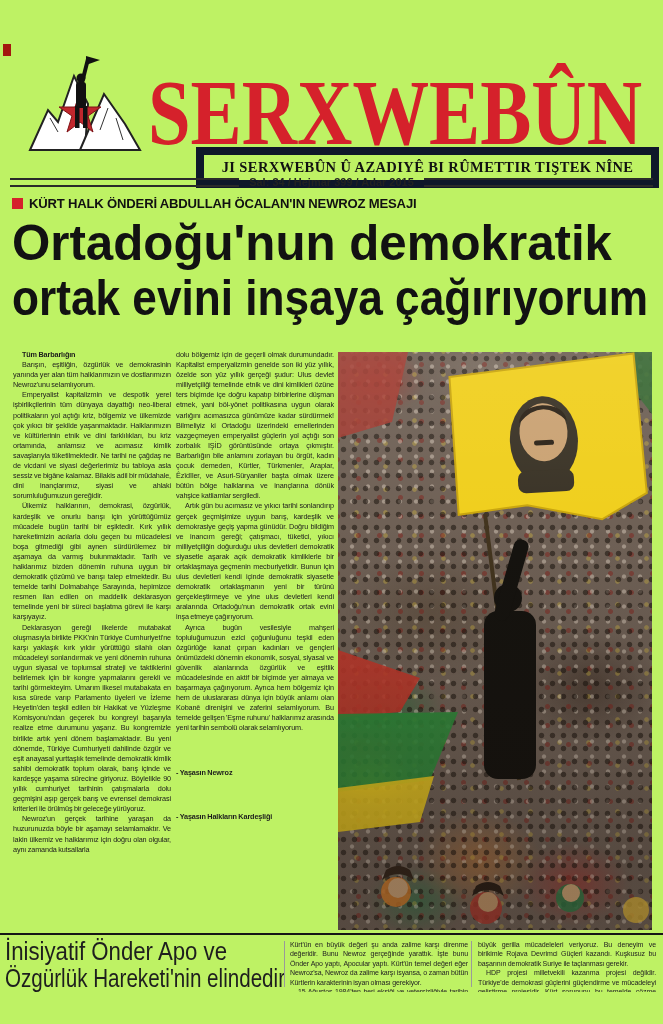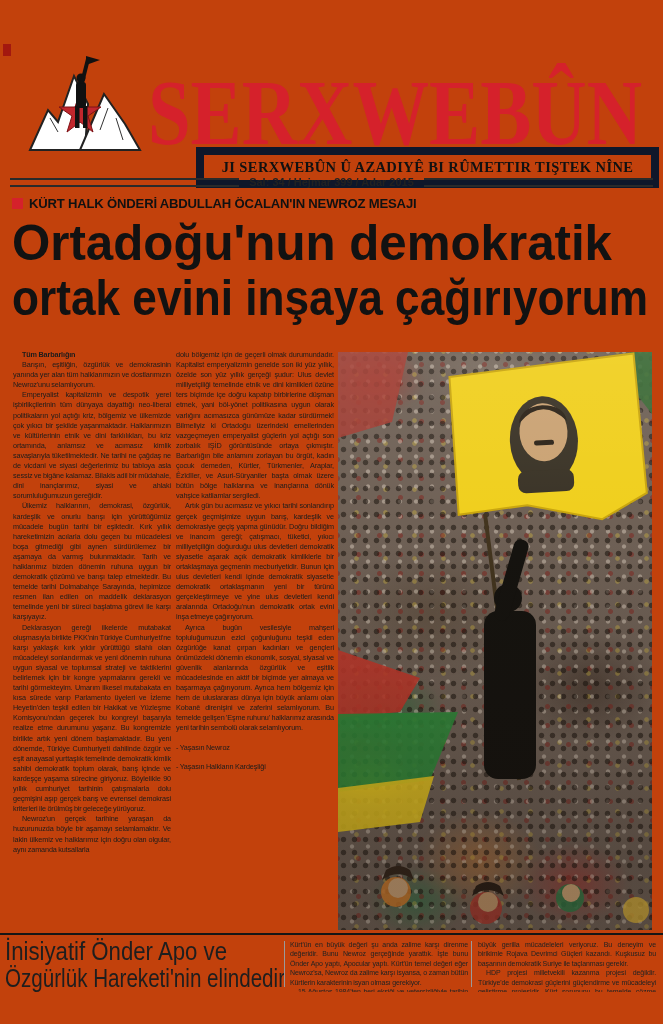--- a/index.html
+++ b/index.html
@@ -1,16 +1,16 @@
 <!DOCTYPE html>
 <html lang="tr"><head>
 <meta charset="utf-8">
 <style>
   html,body{margin:0;padding:0;background:#e8e8e8;}
-  .page{position:relative;width:663px;height:1024px;background:#c2410c;overflow:hidden;
+  .page{position:relative;width:663px;height:1024px;background:#bef264;overflow:hidden;
         font-family:"Liberation Sans",sans-serif;color:#1a1a1a;margin:0 auto;}
   
   .corner-mark{position:absolute;left:3px;top:44px;width:8px;height:12px;background:#a3180f;}
   .logo{position:absolute;left:28px;top:52px;width:120px;height:102px;}
   .masthead-svg{position:absolute;left:146px;top:56px;width:502px;height:96px;overflow:visible;}
   .masthead-svg text{font-family:"Liberation Serif",serif;font-weight:bold;}
   .tagline-box{position:absolute;left:196px;top:147px;width:447px;height:25px;border:8px solid #0f172a;
         display:flex;align-items:center;justify-content:center;}
   .tagline-box span{font-family:"Liberation Serif",serif;font-weight:bold;font-size:14.5px;
         letter-spacing:.4px;color:#111;white-space:nowrap;}
@@ -25,21 +25,21 @@
   
   .headline-svg{position:absolute;left:10px;top:214px;width:648px;height:116px;overflow:visible;}
   .headline-svg text{font-family:"Liberation Sans",sans-serif;font-weight:bold;fill:#121212;}
   
   .bodycol{position:absolute;top:350px;width:158px;height:586px;overflow:hidden;
         font-size:7.25px;line-height:10.1px;letter-spacing:-.12px;word-spacing:-.4px;
         text-align:justify;color:#1c1c1c;}
   .col1{left:13px;} .col2{left:176px;}
   .bodycol p{margin:0;text-indent:9px;}
   .bodycol p.lead{font-weight:bold;}
-  .bodycol p.sig{font-weight:normal;text-indent:0;margin-top:9px;text-align:left;}
+  .bodycol p.sig{font-weight:bold;text-indent:0;margin-top:34px;text-align:left;}
   
   .photo{position:absolute;left:338px;top:352px;width:314px;height:578px;background:#6f6156;overflow:hidden;}
   .ph-blobs{position:absolute;inset:0;filter:blur(2px);background:
     radial-gradient(70px 50px at 12% 5%,  rgba(150,60,50,.85), transparent 70%),
     radial-gradient(95px 70px at 50% 4%,  rgba(125,112,100,.9), transparent 70%),
     radial-gradient(60px 45px at 96% 4%,  rgba(60,95,55,.9), transparent 70%),
     radial-gradient(120px 90px at 30% 45%, rgba(92,76,60,.7), transparent 70%),
     radial-gradient(100px 80px at 80% 58%, rgba(70,55,45,.75), transparent 70%),
     radial-gradient(90px 60px at 14% 62%, rgba(46,110,60,.8), transparent 70%),
     radial-gradient(70px 40px at 10% 74%, rgba(220,190,40,.8), transparent 70%),

